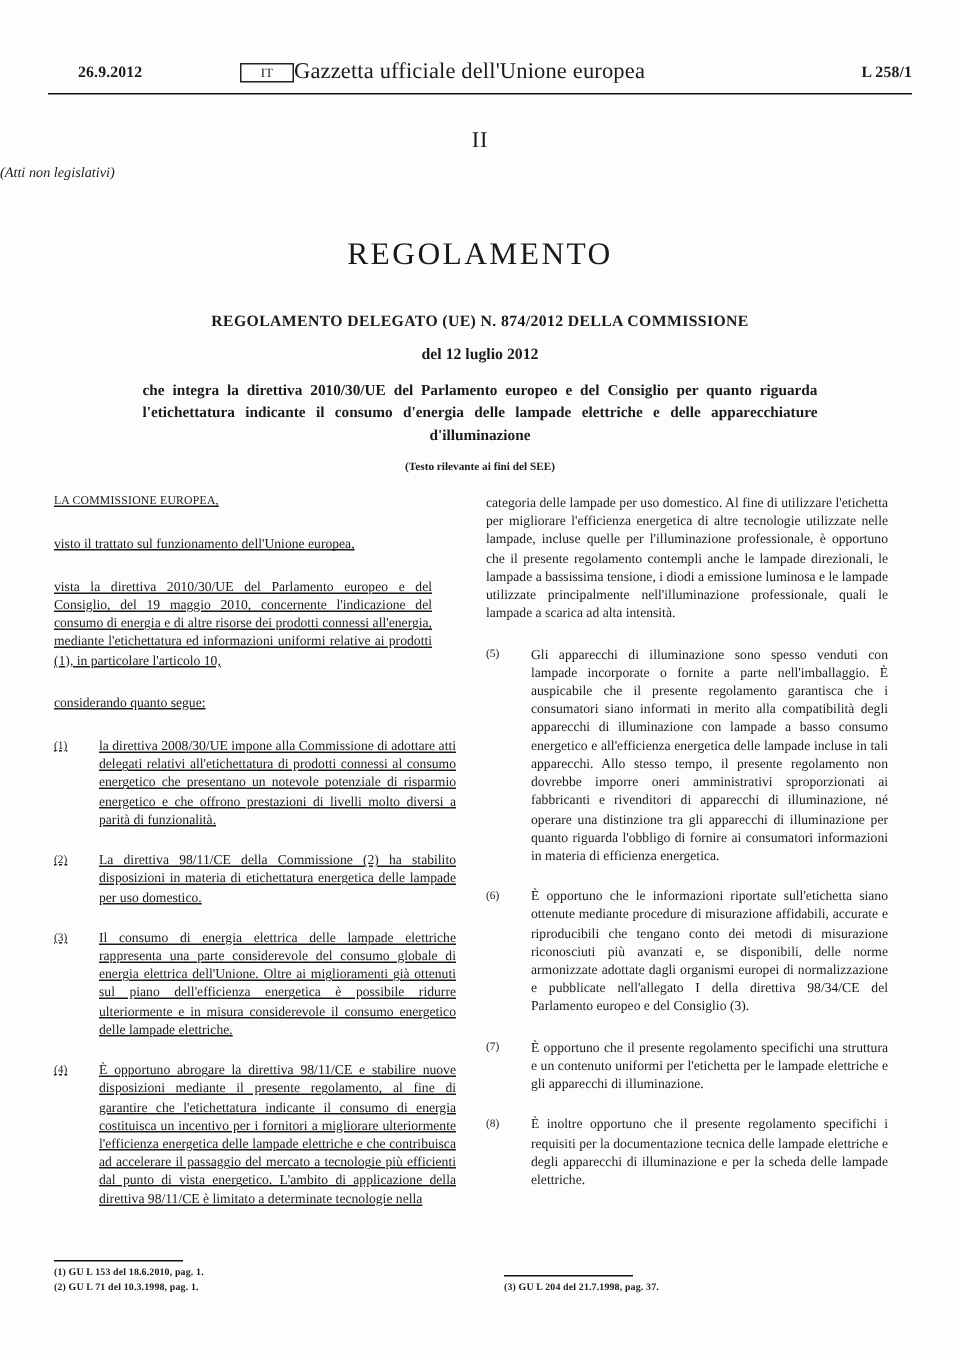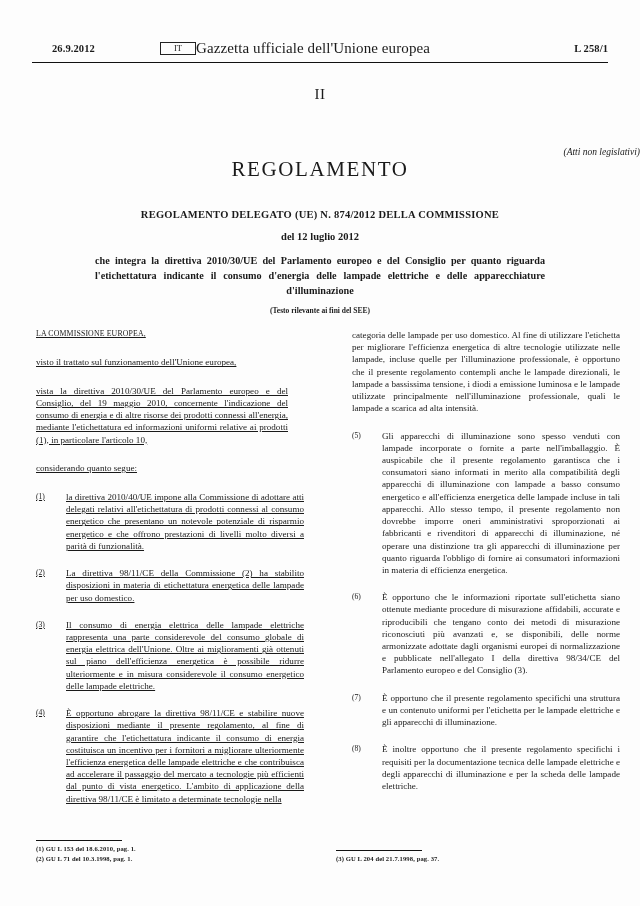--- a/index.html
+++ b/index.html
@@ -82,24 +82,23 @@
     width: 100%;
     text-align: center;
     font-size: 15px;
     letter-spacing: 0.5px;
   }
   .part-sub {
     position: absolute;
     top: 111px;
     left: 0;
     width: 100%;
-    text-align: right;
+    text-align: left;
     font-size: 9.5px;
     font-style: italic;
-    margin-top: 36px;
   }
   .doc-kind {
     position: absolute;
     top: 157px;
     left: 0;
     width: 100%;
     text-align: center;
     font-size: 21px;
     letter-spacing: 1.6px;
   }
@@ -145,21 +144,21 @@
   
   .col {
     position: absolute;
     top: 329px;
     width: 268px;
     font-size: 9.1px;
     line-height: 1.345;
     text-align: justify;
   }
   .col-left  { left: 36px; text-decoration: underline; }
-  .col-right { left: 352px; }
+  .col-right { left: 324px; }
 
   .institution {
     font-size: 7.8px;
     letter-spacing: 0.15px;
     margin: 0 0 17px 0;
   }
   .recital-lead {
     margin: 0 16px 16px 0;
   }
   .considering {
@@ -231,21 +230,21 @@
   <div class="eea-note">(Testo rilevante ai fini del SEE)</div>
 
   <div class="col col-left">
     <p class="institution">LA COMMISSIONE EUROPEA,</p>
     <p class="recital-lead">visto il trattato sul funzionamento dell'Unione europea,</p>
     <p class="recital-lead">vista la direttiva 2010/30/UE del Parlamento europeo e del Consiglio, del 19 maggio 2010, concernente l'indicazione del consumo di energia e di altre risorse dei prodotti connessi all'energia, mediante l'etichettatura ed informazioni uniformi relative ai prodotti (1), in particolare l'articolo 10,</p>
     <p class="considering">considerando quanto segue:</p>
 
     <div class="para">
       <div class="para-num">(1)</div>
-      <div class="para-body">la direttiva 2010/40/UE impone alla Commissione di adottare atti delegati relativi all'etichettatura di prodotti connessi al consumo energetico che presentano un notevole potenziale di risparmio energetico e che offrono prestazioni di livelli molto diversi a parità di funzionalità.</div>
+      <div class="para-body">la direttiva 2008/30/UE impone alla Commissione di adottare atti delegati relativi all'etichettatura di prodotti connessi al consumo energetico che presentano un notevole potenziale di risparmio energetico e che offrono prestazioni di livelli molto diversi a parità di funzionalità.</div>
     </div>
     <div class="para">
       <div class="para-num">(2)</div>
       <div class="para-body">La direttiva 98/11/CE della Commissione (2) ha stabilito disposizioni in materia di etichettatura energetica delle lampade per uso domestico.</div>
     </div>
     <div class="para">
       <div class="para-num">(3)</div>
       <div class="para-body">Il consumo di energia elettrica delle lampade elettriche rappresenta una parte considerevole del consumo globale di energia elettrica dell'Unione. Oltre ai miglioramenti già ottenuti sul piano dell'efficienza energetica è possibile ridurre ulteriormente e in misura considerevole il consumo energetico delle lampade elettriche.</div>
     </div>
     <div class="para">

